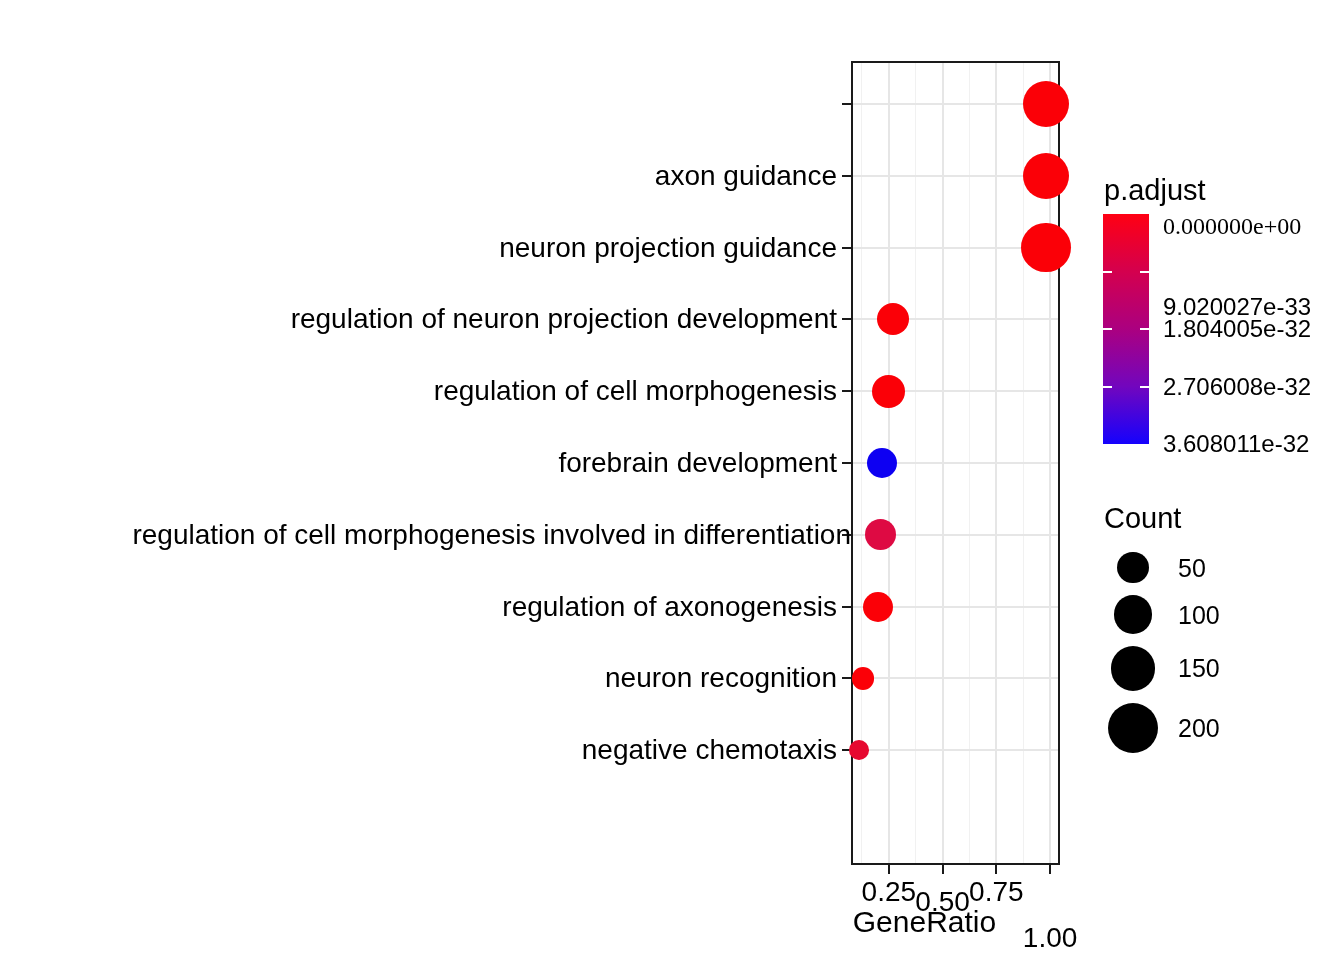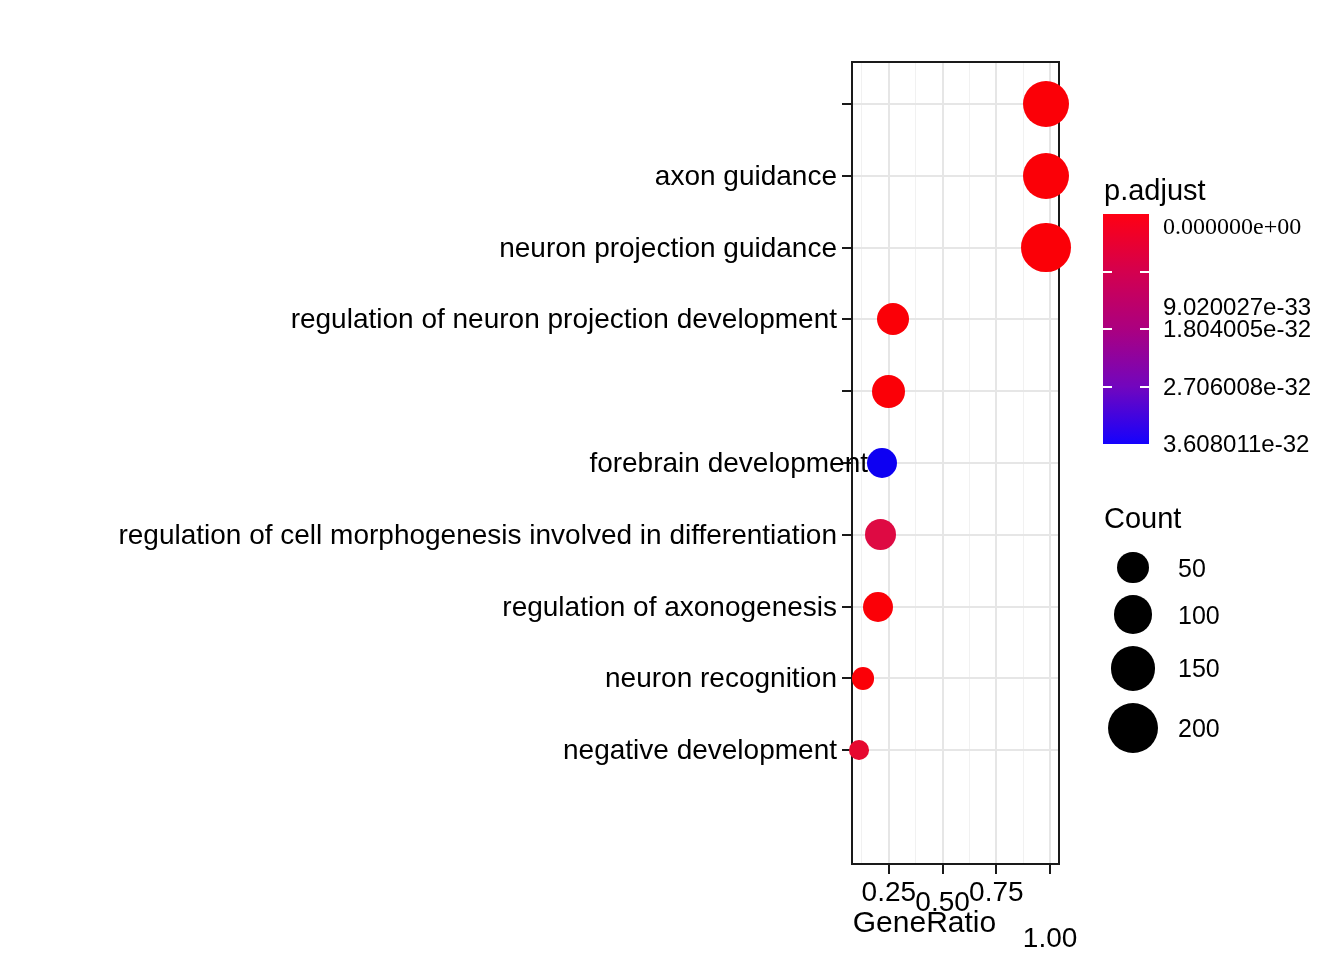--- a/index.html
+++ b/index.html
@@ -74,35 +74,36 @@
     <div class="abs tick-mark" style="left: 842px; top: 174.857px; width: 9px; height: 2px;"></div>
     <div class="abs y-label" style="left: 0px; top: 158.857px; width: 837px; height: 34px;">axon guidance</div>
     <div class="abs gridline-major" style="left: 851px; top: 246.643px; width: 209px; height: 2px;"></div>
     <div class="abs tick-mark" style="left: 842px; top: 246.643px; width: 9px; height: 2px;"></div>
     <div class="abs y-label" style="left: 0px; top: 230.643px; width: 837px; height: 34px;">neuron projection guidance</div>
     <div class="abs gridline-major" style="left: 851px; top: 318.429px; width: 209px; height: 2px;"></div>
     <div class="abs tick-mark" style="left: 842px; top: 318.429px; width: 9px; height: 2px;"></div>
     <div class="abs y-label" style="left: 0px; top: 302.429px; width: 837px; height: 34px;">regulation of neuron projection development</div>
     <div class="abs gridline-major" style="left: 851px; top: 390.214px; width: 209px; height: 2px;"></div>
     <div class="abs tick-mark" style="left: 842px; top: 390.214px; width: 9px; height: 2px;"></div>
+    <div class="abs y-label" style="left: 0px; top: 374.214px; width: 837px; height: 34px;">regulation of cell morphogenesis</div>
     <div class="abs gridline-major" style="left: 851px; top: 462px; width: 209px; height: 2px;"></div>
     <div class="abs tick-mark" style="left: 842px; top: 462px; width: 9px; height: 2px;"></div>
-    <div class="abs y-label" style="left: 16px; top: 446px; width: 837px; height: 34px; padding-left: 15px;">forebrain development</div>
+    <div class="abs y-label" style="left: 0px; top: 446px; width: 837px; height: 34px;">forebrain development</div>
     <div class="abs gridline-major" style="left: 851px; top: 533.786px; width: 209px; height: 2px;"></div>
     <div class="abs tick-mark" style="left: 842px; top: 533.786px; width: 9px; height: 2px;"></div>
-    <div class="abs y-label" style="left: 0px; top: 517.786px; width: 837px; height: 34px;">regulation of cell morphogenesis involved in differentiation</div>
+    <div class="abs y-label" style="left: 14px; top: 517.786px; width: 837px; height: 34px;">regulation of cell morphogenesis involved in differentiation</div>
     <div class="abs gridline-major" style="left: 851px; top: 605.571px; width: 209px; height: 2px;"></div>
     <div class="abs tick-mark" style="left: 842px; top: 605.571px; width: 9px; height: 2px;"></div>
     <div class="abs y-label" style="left: 0px; top: 589.571px; width: 837px; height: 34px;">regulation of axonogenesis</div>
     <div class="abs gridline-major" style="left: 851px; top: 677.357px; width: 209px; height: 2px;"></div>
     <div class="abs tick-mark" style="left: 842px; top: 677.357px; width: 9px; height: 2px;"></div>
     <div class="abs y-label" style="left: 0px; top: 661.357px; width: 837px; height: 34px;">neuron recognition</div>
     <div class="abs gridline-major" style="left: 851px; top: 749.143px; width: 209px; height: 2px;"></div>
     <div class="abs tick-mark" style="left: 842px; top: 749.143px; width: 9px; height: 2px;"></div>
-    <div class="abs y-label" style="left: 0px; top: 733.143px; width: 837px; height: 34px;">negative development</div>
+    <div class="abs y-label" style="left: 0px; top: 733.143px; width: 837px; height: 34px;">negative chemotaxis</div>
     <div class="abs tick-mark" style="left: 887.844px; top: 865px; width: 2px; height: 9px;"></div>
     <div class="abs x-tick-label" style="left: 843.844px; top: 877px; width: 90px;">0.25</div>
     <div class="abs tick-mark" style="left: 941.599px; top: 865px; width: 2px; height: 9px;"></div>
     <div class="abs x-tick-label" style="left: 897.599px; top: 877px; width: 90px; margin-top: 10px;">0.50</div>
     <div class="abs tick-mark" style="left: 995.354px; top: 865px; width: 2px; height: 9px;"></div>
     <div class="abs x-tick-label" style="left: 951.354px; top: 877px; width: 90px;">0.75</div>
     <div class="abs tick-mark" style="left: 1049.11px; top: 865px; width: 2px; height: 9px;"></div>
     <div class="abs x-tick-label" style="left: 1005.11px; top: 877px; width: 90px; margin-top: 46px;">1.00</div>
     <div class="abs dot" style="left: 1022.82px; top: 81.0849px; width: 45.9731px; height: 45.9731px; background: rgb(251, 0, 7);"></div>
     <div class="abs dot" style="left: 1022.82px; top: 152.871px; width: 45.9731px; height: 45.9731px; background: rgb(251, 0, 7);"></div>

